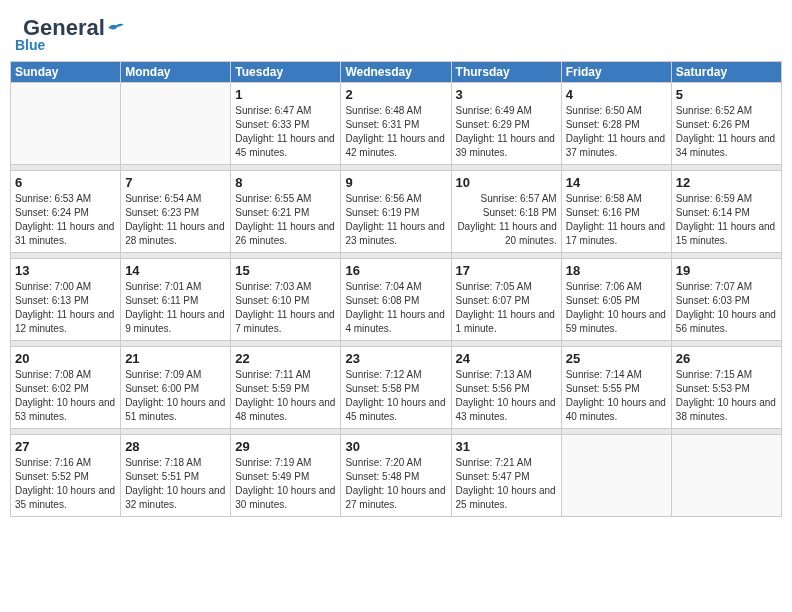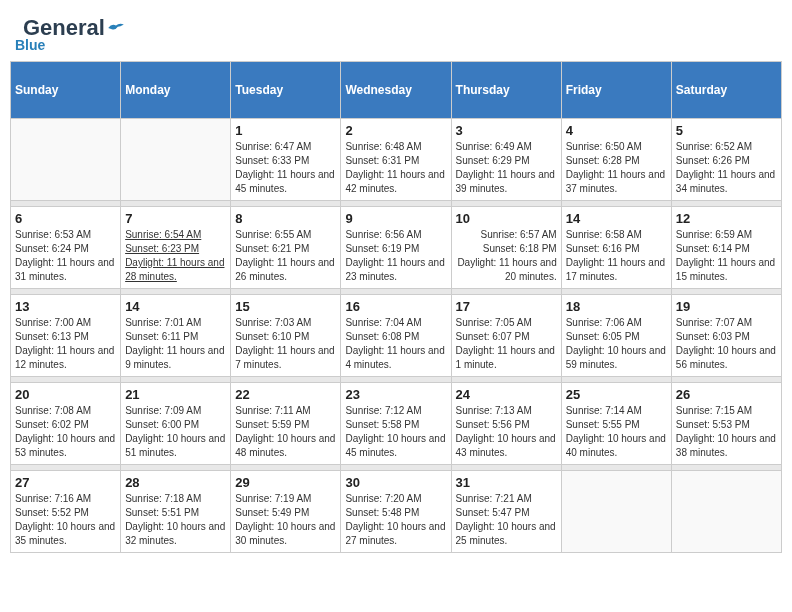--- a/index.html
+++ b/index.html
@@ -48,21 +48,21 @@
     .calendar {
       width: 100%;
       border-collapse: collapse;
       table-layout: fixed;
     }
     .calendar th {
       background-color: #3a7abf;
       color: #fff;
       font-size: 12px;
       font-weight: bold;
-      padding: 21px 4px;
+      padding: 3px 4px;
       text-align: left;
       border: 1px solid #ccc;
     }
     .calendar td {
       border: 1px solid #ccc;
       vertical-align: top;
       padding: 4px;
       font-size: 10px;
       color: #333;
       height: 82px;
@@ -167,21 +167,21 @@
       </tr>
       <tr>
         <td>
           <span class="day-number">6</span>
           <div class="day-info" style="white-space: pre-line;">Sunrise: 6:53 AM
 Sunset: 6:24 PM
 Daylight: 11 hours and 31 minutes.</div>
         </td>
         <td>
           <span class="day-number">7</span>
-          <div class="day-info" style="white-space: pre-line; text-decoration: underline;">Sunrise: 6:54 AM
+          <div class="day-info" style="white-space: pre-line;">Sunrise: 6:54 AM
 Sunset: 6:23 PM
 Daylight: 11 hours and 28 minutes.</div>
         </td>
         <td>
           <span class="day-number">8</span>
           <div class="day-info" style="white-space: pre-line;">Sunrise: 6:55 AM
 Sunset: 6:21 PM
 Daylight: 11 hours and 26 minutes.</div>
         </td>
         <td>

